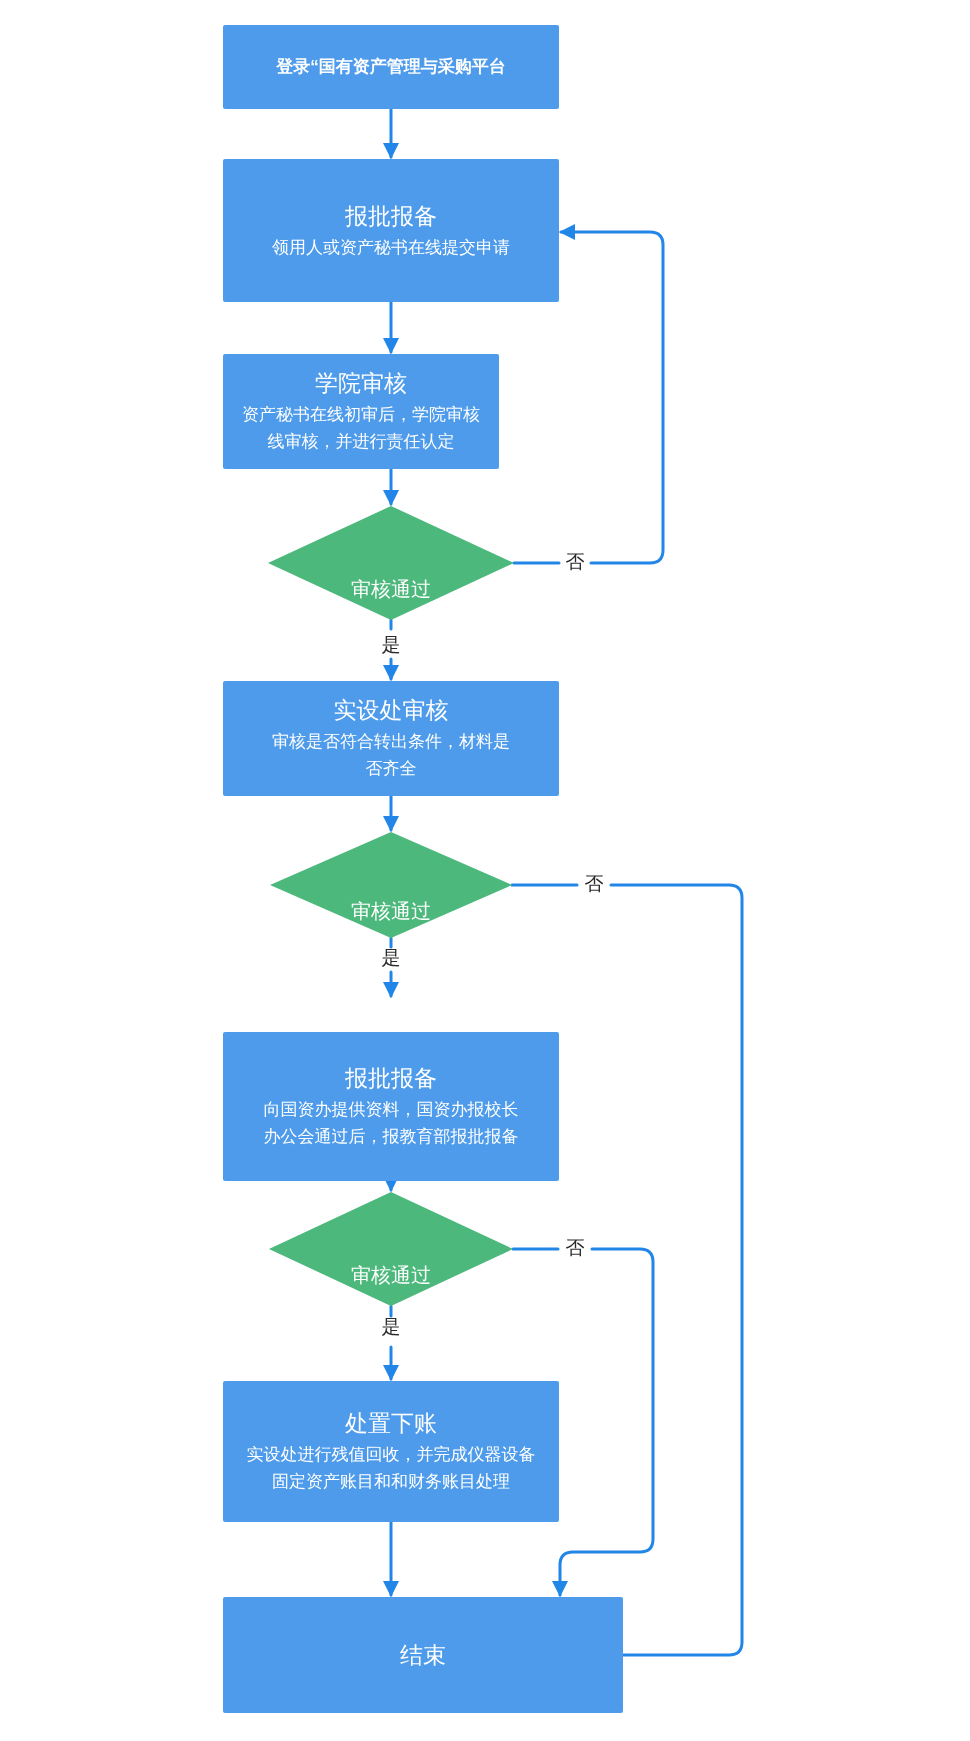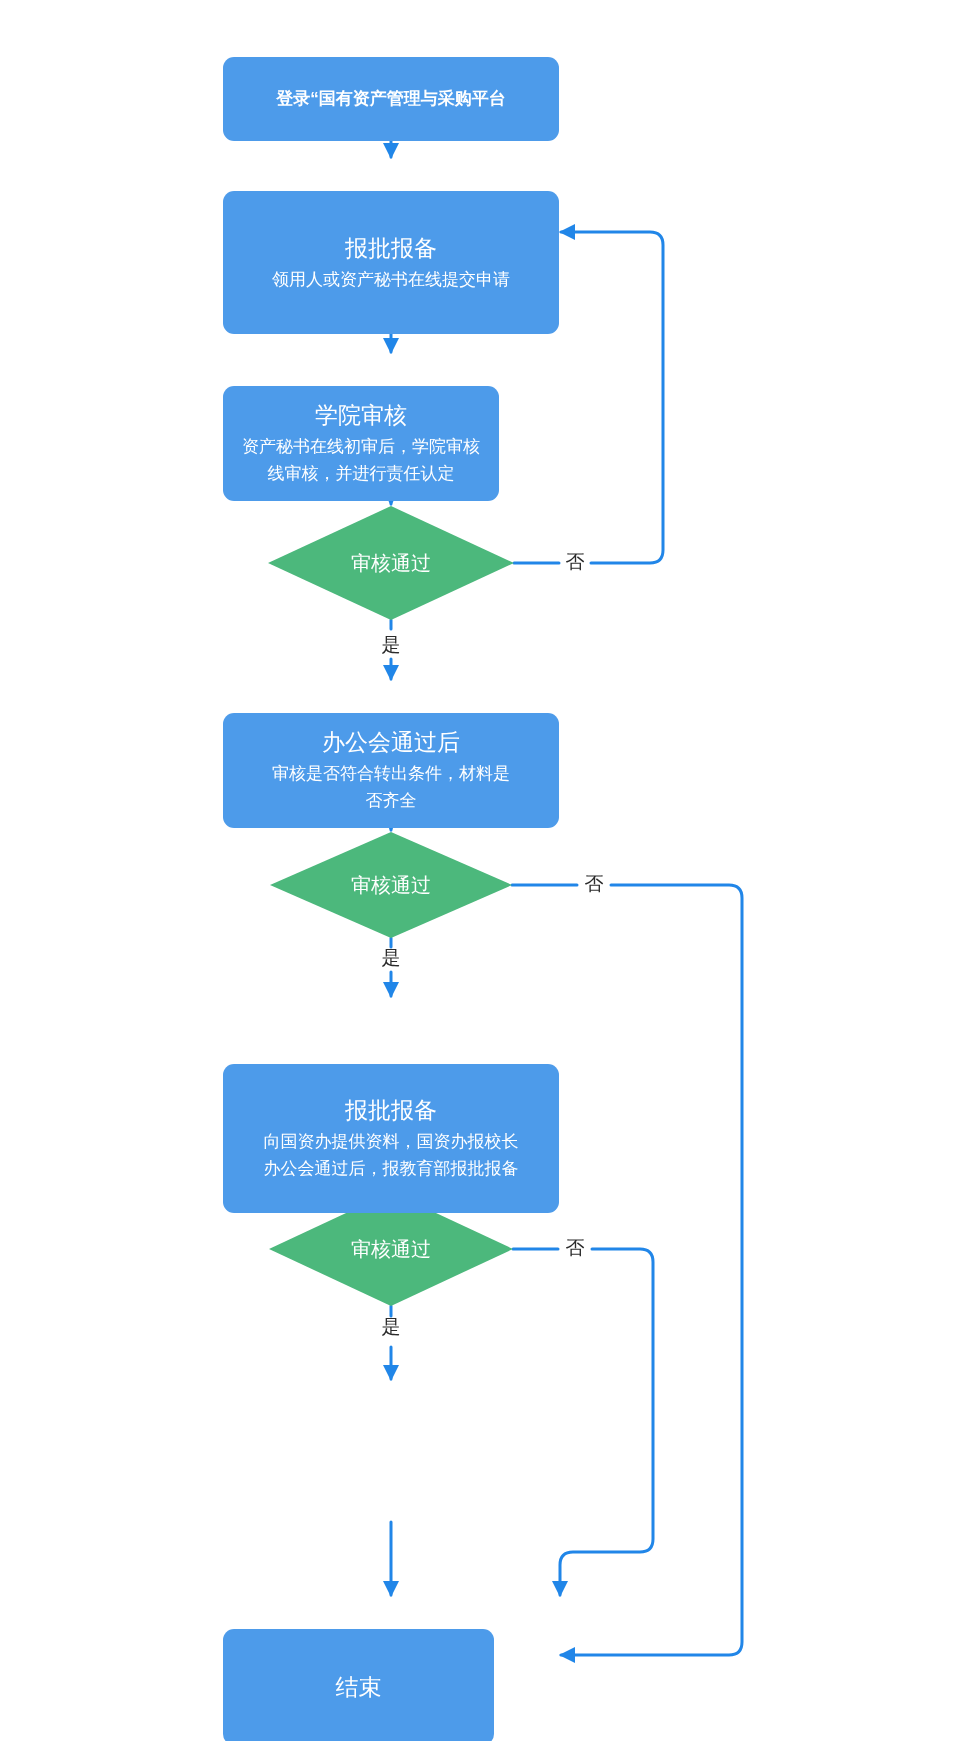--- a/index.html
+++ b/index.html
@@ -19,45 +19,44 @@
     overflow:hidden;
   }
   .connector-layer{position:absolute;left:0;top:0;width:970px;height:1741px;}
   .connector{stroke:var(--connector);stroke-width:3;fill:none;stroke-linecap:round;}
   .arrowhead-fill{fill:var(--connector);}
   .diamond{fill:var(--decision-fill);stroke:none;}
 
   .node{
     position:absolute;
     background:var(--process-fill);
-    border-radius:11px;
+    border-radius:2px;
     color:var(--node-text);
     display:flex;flex-direction:column;
     align-items:center;justify-content:center;
     text-align:center;
     box-sizing:border-box;
     padding:6px 14px;
-    margin-top:32px;
   }
   .node-title{font-size:23px;line-height:30px;}
   .node-title.small{font-size:17px;font-weight:bold;line-height:24px;}
   .node-desc{font-size:17px;line-height:27px;margin-top:3px;font-family:Liberation Serif, serif;}
   .b1{left:223px;top:25px;width:336px;height:84px;}
   .b2{left:223px;top:159px;width:336px;height:143px;}
   .b3{left:223px;top:354px;width:276px;height:115px;}
   .b4{left:223px;top:681px;width:336px;height:115px;}
   .b5{left:223px;top:1032px;width:336px;height:149px;}
   .b6{left:223px;top:1381px;width:336px;height:141px;padding:6px 4px;}
-  .b7{left:223px;top:1597px;width:271px;height:116px;}
+  .b7{left:223px;top:1597px;width:400px;height:116px;}
 
   .decision-label{
     position:absolute;
     transform:translate(-50%,-50%);
     color:var(--node-text);
-    font-size:20px;white-space:nowrap;
+    font-size:20px;white-space:nowrap;margin-top:26px;
   }
   .dl1{left:391px;top:563px;}
   .dl2{left:391px;top:885px;}
   .dl3{left:391px;top:1249px;}
 
   .edge-label{
     position:absolute;
     transform:translate(-50%,-50%);
     color:var(--edge-label-text);
     font-size:19px;white-space:nowrap;
@@ -125,35 +124,42 @@
 
   <div class="node b3">
     <div class="node-title">学院审核</div>
     <div class="node-desc">
       <div>资产秘书在线初审后，学院审核</div>
       <div>线审核，并进行责任认定</div>
     </div>
   </div>
 
   <div class="node b4">
-    <div class="node-title">办公会通过后</div>
+    <div class="node-title">实设处审核</div>
     <div class="node-desc">
       <div>审核是否符合转出条件，材料是</div>
       <div>否齐全</div>
     </div>
   </div>
 
   <div class="node b5">
     <div class="node-title">报批报备</div>
     <div class="node-desc">
       <div>向国资办提供资料，国资办报校长</div>
       <div>办公会通过后，报教育部报批报备</div>
     </div>
   </div>
 
+  <div class="node b6">
+    <div class="node-title">处置下账</div>
+    <div class="node-desc">
+      <div>实设处进行残值回收，并完成仪器设备</div>
+      <div>固定资产账目和和财务账目处理</div>
+    </div>
+  </div>
 
   <div class="node b7">
     <div class="node-title">结束</div>
   </div>
 
   <div class="decision-label dl1">审核通过</div>
   <div class="decision-label dl2">审核通过</div>
   <div class="decision-label dl3">审核通过</div>
 
   <div class="edge-label yes1">是</div>

